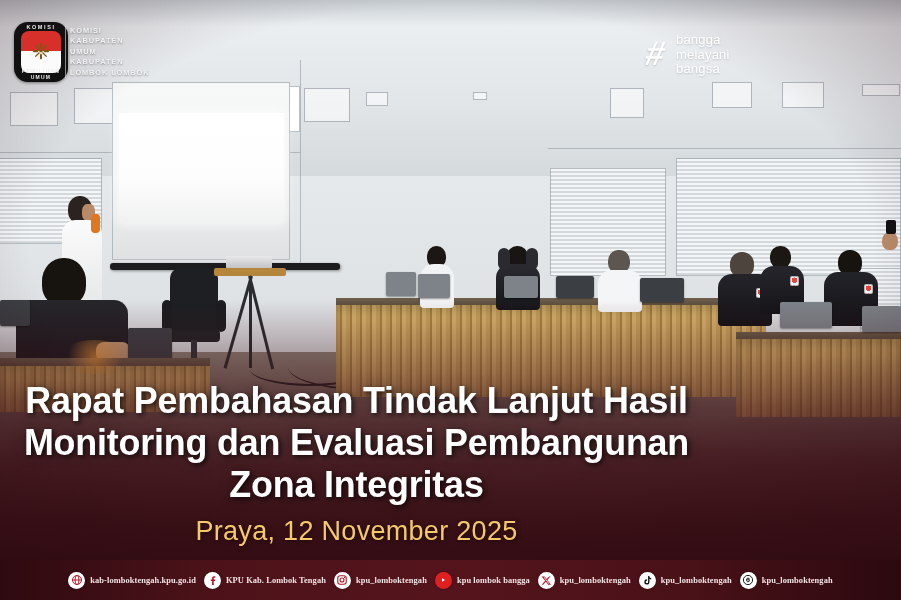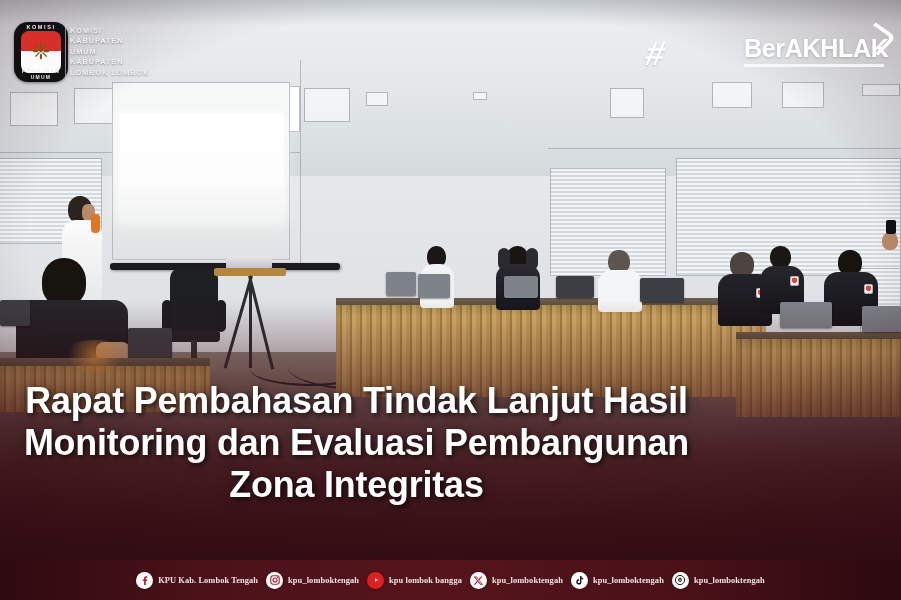--- a/index.html
+++ b/index.html
@@ -297,36 +297,47 @@
   <div class="kpu-text">
     <div>KOMISI</div>
     <div>KABUPATEN</div>
     <div>UMUM</div>
     <div>KABUPATEN</div>
     <div>LOMBOK LOMBOK</div>
   </div>
 
   <div class="bangga">
     <div class="bangga-hash">#</div>
-  </div>
-
-  <div class="berakhlak">
-    <span class="berakhlak-word">BerAKHLAK</span>
-    <div class="berakhlak-swoosh"></div>
-    <div class="berakhlak-rule"></div>
-  </div>
+    <div class="bangga-lines">
+      <div>bangga</div>
+      <div>melayani</div>
+      <div>bangsa</div>
+    </div>
+  </div>
+
 
   <div class="title-block">
     <div class="title-line">Rapat Pembahasan Tindak Lanjut Hasil</div>
     <div class="title-line">Monitoring dan Evaluasi Pembangunan</div>
     <div class="title-line">Zona Integritas</div>
+    <div class="subtitle">Praya, 12 November 2025</div>
   </div>
 
   <div class="social-bar">
 
+    <div class="social-item">
+      <span class="social-icon">
+        <svg width="12" height="12" viewBox="0 0 24 24" fill="none" stroke="#b3182a" stroke-width="2">
+          <circle cx="12" cy="12" r="9"></circle>
+            <ellipse cx="12" cy="12" rx="4" ry="9"></ellipse>
+            <path d="M3 12h18"></path>
+        </svg>
+      </span>
+      <span class="social-label">kab-lomboktengah.kpu.go.id</span>
+    </div>
 
     <div class="social-item">
       <span class="social-icon">
         <svg width="12" height="12" viewBox="0 0 24 24" fill="#b3182a">
           <path d="M13.5 22v-8h2.7l.4-3.1h-3.1V8.9c0-.9.25-1.5 1.55-1.5h1.65V4.6c-.3-.04-1.3-.13-2.45-.13-2.43 0-4.1 1.48-4.1 4.2v2.23H7.4V14h2.75v8z"></path>
         </svg>
       </span>
       <span class="social-label">KPU Kab. Lombok Tengah</span>
     </div>
 

